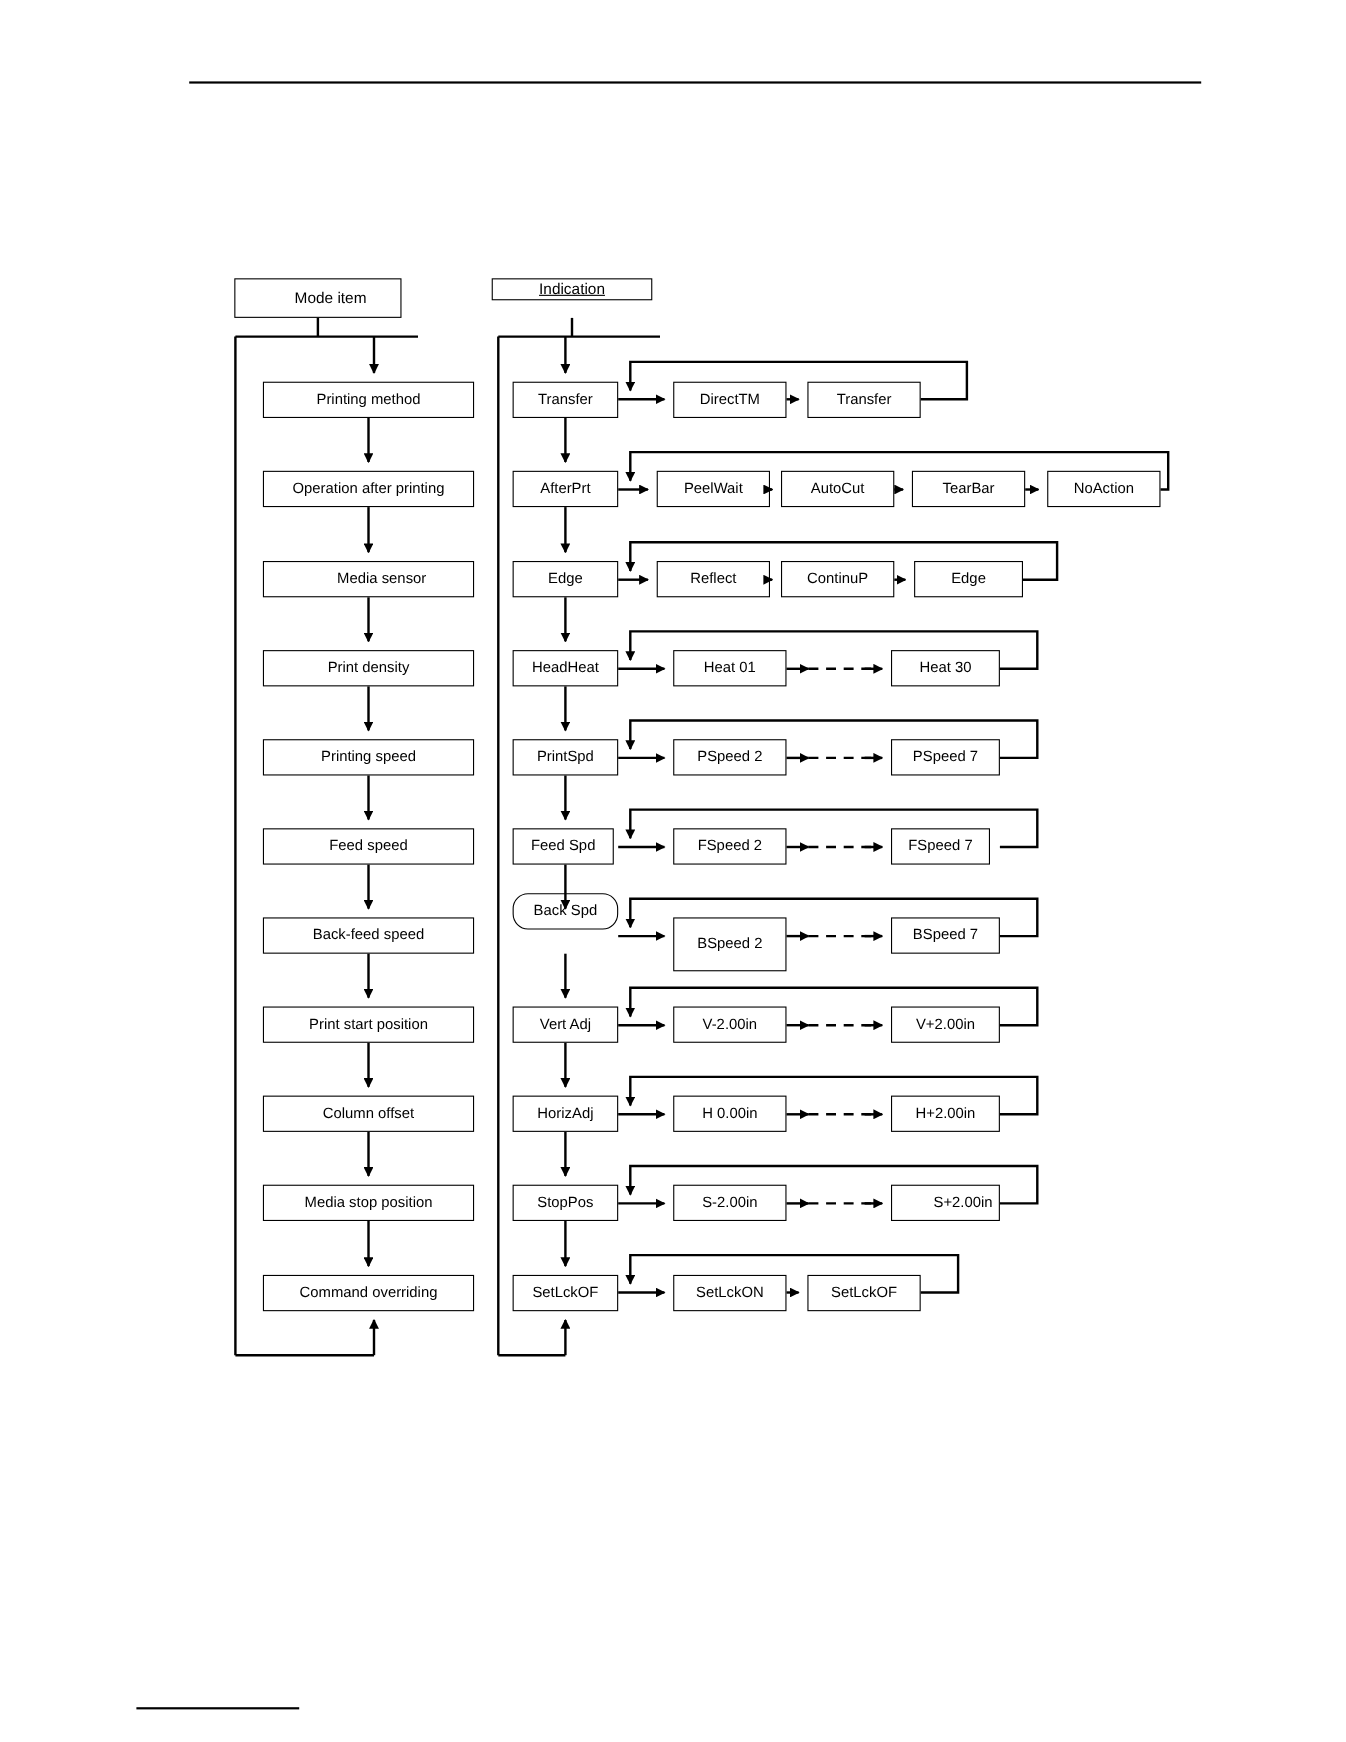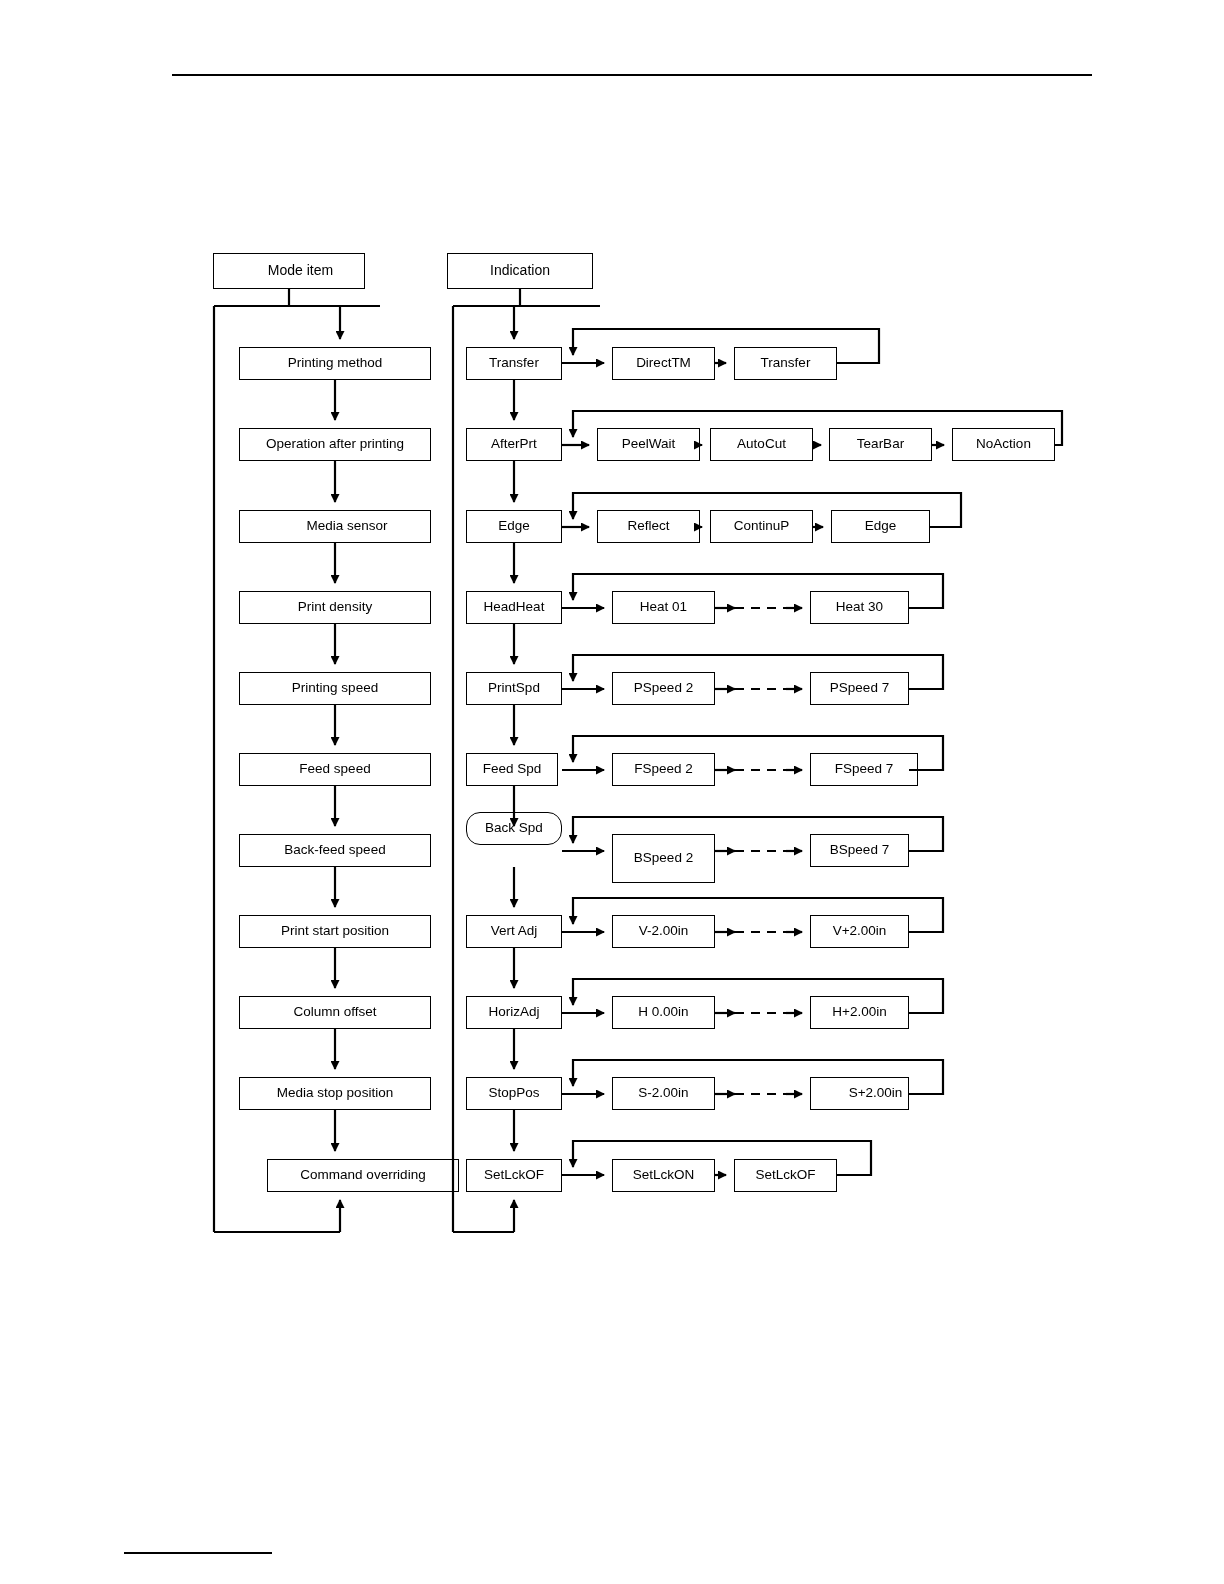--- a/index.html
+++ b/index.html
@@ -63,33 +63,33 @@
 </style>
 </head>
 <body>
 
 <div id="page">
 
   <div class="rule-top"></div>
   <div class="rule-bottom"></div>
 
   <div class="box hdr" style="left:213px; top:253px; width:152px; height:36px;padding-left:23px;">Mode item</div>
-  <div class="box hdr" style="left:447px; top:253px; width:146px; height:36px;">Indication</div>
+  <div class="box hdr" style="left:447px; top:253px; width:146px; height:20px;text-decoration:underline;">Indication</div>
 
   <div class="box" style="left:239px; top:347px; width:192px; height:33px;">Printing method</div>
   <div class="box" style="left:239px; top:428px; width:192px; height:33px;">Operation after printing</div>
   <div class="box" style="left:239px; top:510px; width:192px; height:33px;padding-left:24px;">Media sensor</div>
   <div class="box" style="left:239px; top:591px; width:192px; height:33px;">Print density</div>
   <div class="box" style="left:239px; top:672px; width:192px; height:33px;">Printing speed</div>
   <div class="box" style="left:239px; top:753px; width:192px; height:33px;">Feed speed</div>
   <div class="box" style="left:239px; top:834px; width:192px; height:33px;">Back-feed speed</div>
   <div class="box" style="left:239px; top:915px; width:192px; height:33px;">Print start position</div>
   <div class="box" style="left:239px; top:996px; width:192px; height:33px;">Column offset</div>
   <div class="box" style="left:239px; top:1077px; width:192px; height:33px;">Media stop position</div>
-  <div class="box" style="left:239px; top:1159px; width:192px; height:33px;margin-left:28px;">Command overriding</div>
+  <div class="box" style="left:239px; top:1159px; width:192px; height:33px;">Command overriding</div>
 
   <div class="box" style="left:466px; top:347px; width:96px; height:33px;">Transfer</div>
   <div class="box" style="left:466px; top:428px; width:96px; height:33px;">AfterPrt</div>
   <div class="box" style="left:466px; top:510px; width:96px; height:33px;">Edge</div>
   <div class="box" style="left:466px; top:591px; width:96px; height:33px;">HeadHeat</div>
   <div class="box" style="left:466px; top:672px; width:96px; height:33px;text-align:right;">PrintSpd</div>
   <div class="box" style="left:466px; top:753px; width:92px; height:33px;">Feed Spd</div>
   <div class="box" style="left:466px; top:812px; width:96px; height:33px;border-radius:14px;">Back Spd</div>
   <div class="box" style="left:466px; top:915px; width:96px; height:33px;">Vert Adj</div>
   <div class="box" style="left:466px; top:996px; width:96px; height:33px;">HorizAdj</div>
@@ -108,21 +108,21 @@
   <div class="box" style="left:710px; top:510px; width:103px; height:33px;">ContinuP</div>
   <div class="box" style="left:831px; top:510px; width:99px; height:33px;">Edge</div>
 
   <div class="box" style="left:612px; top:591px; width:103px; height:33px;">Heat 01</div>
   <div class="box" style="left:810px; top:591px; width:99px; height:33px;">Heat 30</div>
 
   <div class="box" style="left:612px; top:672px; width:103px; height:33px;">PSpeed 2</div>
   <div class="box" style="left:810px; top:672px; width:99px; height:33px;">PSpeed 7</div>
 
   <div class="box" style="left:612px; top:753px; width:103px; height:33px;">FSpeed 2</div>
-  <div class="box" style="left:810px; top:753px; width:108px; height:33px;">FSpeed 7</div>
+  <div class="box" style="left:810px; top:753px; width:90px; height:33px;">FSpeed 7</div>
 
   <div class="box" style="left:612px; top:834px; width:103px; height:49px;">BSpeed 2</div>
   <div class="box" style="left:810px; top:834px; width:99px; height:33px;">BSpeed 7</div>
 
   <div class="box" style="left:612px; top:915px; width:103px; height:33px;">V-2.00in</div>
   <div class="box" style="left:810px; top:915px; width:99px; height:33px;">V+2.00in</div>
 
   <div class="box" style="left:612px; top:996px; width:103px; height:33px;">H 0.00in</div>
   <div class="box" style="left:810px; top:996px; width:99px; height:33px;">H+2.00in</div>
 

